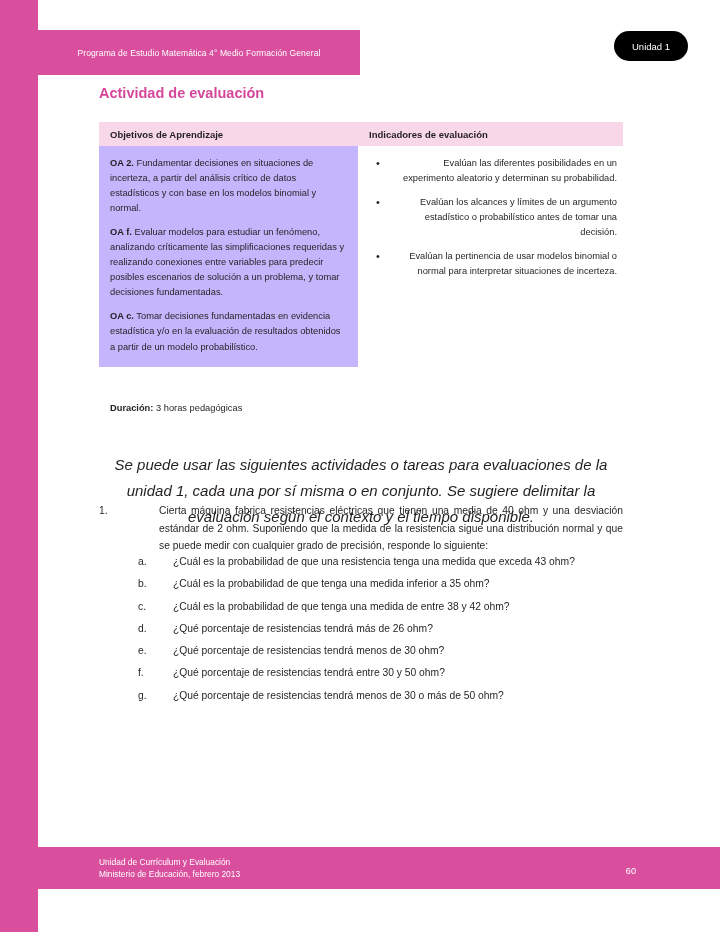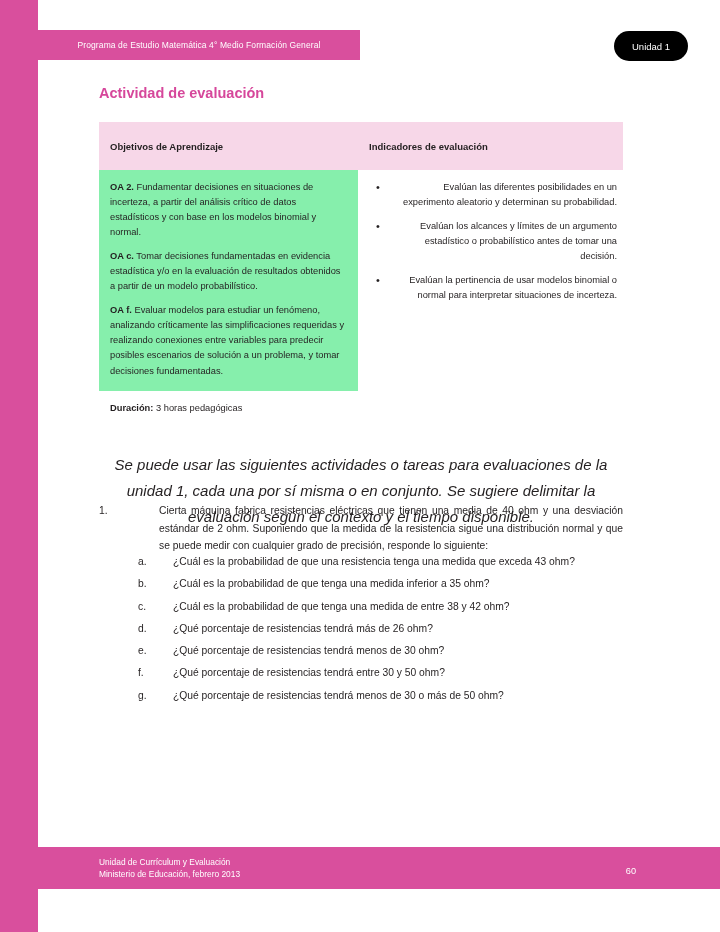--- a/index.html
+++ b/index.html
@@ -28,21 +28,21 @@
     width: 38px;
     height: 932px;
     background: #d94f9d;
   }
   
   .header-banner {
     position: absolute;
     left: 38px;
     top: 30px;
     width: 322px;
-    height: 30px;
+    height: 45px;
     background: #d94f9d;
     display: flex;
     align-items: center;
     justify-content: center;
     box-sizing: border-box;
     padding: 0 8px;
   }
   .header-banner span {
     color: #ffffff;
     font-size: 8.5px;
@@ -78,42 +78,42 @@
   
   .oa-table {
     position: absolute;
     left: 99px;
     top: 122px;
     width: 524px;
   }
   .oa-table-head {
     display: flex;
     background: #f7d7e8;
-    height: 48px;
+    height: 24px;
     text-align: right;
   }
   .oa-head-cell {
     display: flex;
     align-items: center;
     font-size: 9.5px;
     font-weight: bold;
     color: #231f20;
     box-sizing: border-box;
     padding-left: 11px;
   }
   .col-left { width: 259px; }
   .col-right { width: 265px; }
 
   .oa-table-body {
     display: flex;
     align-items: stretch;
   }
   .oa-body-left {
     width: 259px;
-    background: #86efac;
+    background: #c4b5fd;
     box-sizing: border-box;
     padding: 10px 12px 12px 11px;
   }
   .oa-body-right {
     width: 265px;
     background: #ffffff;
     box-sizing: border-box;
     padding: 10px 6px 12px 14px;
   }
   .oa-para {
@@ -264,24 +264,24 @@
     <div class="oa-table-head">
       <div class="oa-head-cell col-left">Objetivos de Aprendizaje</div>
       <div class="oa-head-cell col-right">Indicadores de evaluación</div>
     </div>
     <div class="oa-table-body">
       <div class="oa-body-left">
         <p class="oa-para">
           <b>OA 2.</b><span> Fundamentar decisiones en situaciones de incerteza, a partir del análisis crítico de datos estadísticos y con base en los modelos binomial y normal.</span>
         </p>
         <p class="oa-para">
-          <b>OA c.</b><span> Tomar decisiones fundamentadas en evidencia estadística y/o en la evaluación de resultados obtenidos a partir de un modelo probabilístico.</span>
+          <b>OA f.</b><span> Evaluar modelos para estudiar un fenómeno, analizando críticamente las simplificaciones requeridas y realizando conexiones entre variables para predecir posibles escenarios de solución a un problema, y tomar decisiones fundamentadas.</span>
         </p>
         <p class="oa-para">
-          <b>OA f.</b><span> Evaluar modelos para estudiar un fenómeno, analizando críticamente las simplificaciones requeridas y realizando conexiones entre variables para predecir posibles escenarios de solución a un problema, y tomar decisiones fundamentadas.</span>
+          <b>OA c.</b><span> Tomar decisiones fundamentadas en evidencia estadística y/o en la evaluación de resultados obtenidos a partir de un modelo probabilístico.</span>
         </p>
       </div>
       <div class="oa-body-right">
         <ul class="ind-list">
           <li>Evalúan las diferentes posibilidades en un experimento aleatorio y determinan su probabilidad.</li>
           <li>Evalúan los alcances y límites de un argumento estadístico o probabilístico antes de tomar una decisión.</li>
           <li>Evalúan la pertinencia de usar modelos binomial o normal para interpretar situaciones de incerteza.</li>
         </ul>
       </div>
     </div>

